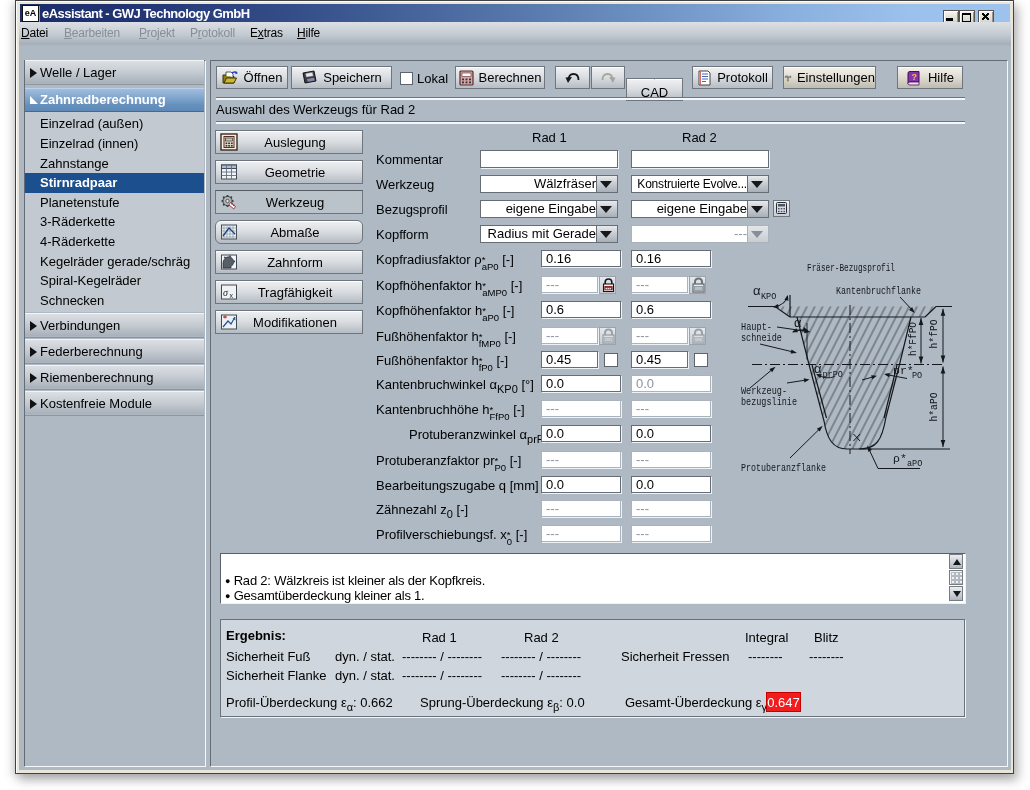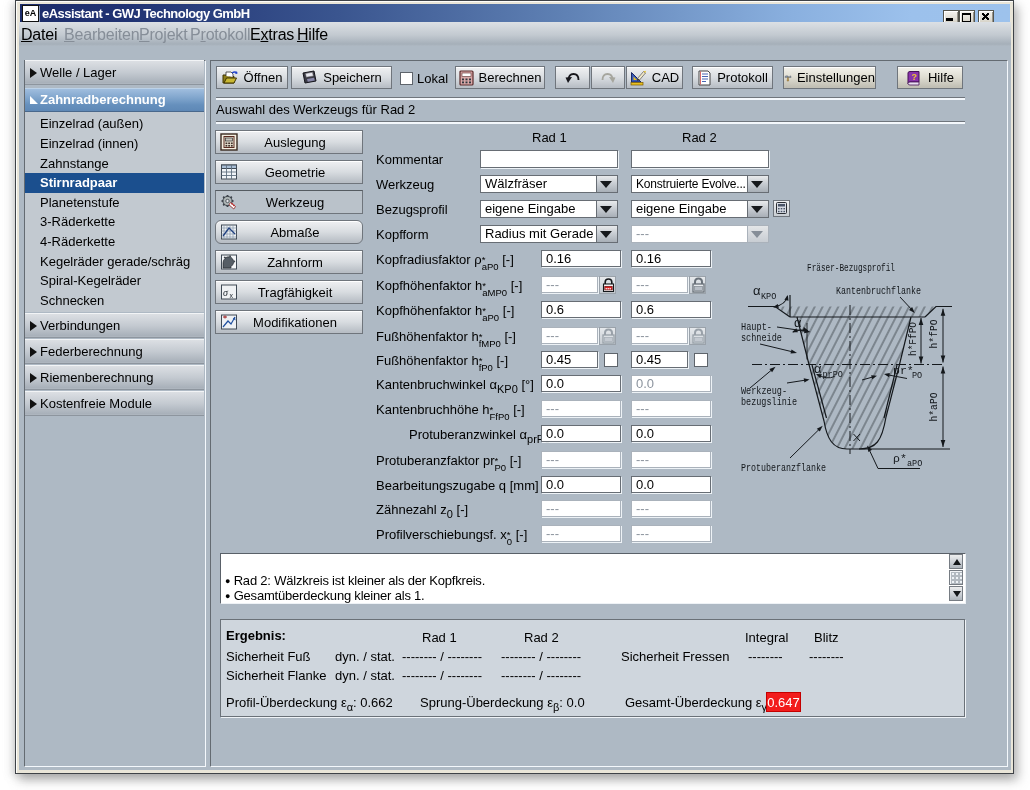--- a/index.html
+++ b/index.html
@@ -14,21 +14,21 @@
  box-shadow:1px 1px 0 #8899bb;font-size:9px;font-weight:bold;color:#000;text-align:center;line-height:14px;}
 .wbtn{position:absolute;top:6px;width:14px;height:13px;background:linear-gradient(#F6F4F0,#D2CEC2);
  border:1px solid #55554E;box-shadow:inset 1px 1px 0 #FFFFFF, inset -1px -1px 0 #98948A;}
 .wbtn:after{content:"";position:absolute;}
 #wmin:after{left:2px;top:7px;width:7px;height:3px;background:#000;}
 #wmax:after{left:2px;top:2px;width:7px;height:6px;border:1.5px solid #000;border-top-width:2px;}
 #wcls:after{left:2.5px;top:2px;width:7px;height:7px;background:
  linear-gradient(45deg,transparent 42%,#000 42%,#000 58%,transparent 58%),
  linear-gradient(-45deg,transparent 42%,#000 42%,#000 58%,transparent 58%);}
 #menubar{left:19px;top:22px;width:992px;height:24px;background:linear-gradient(#DCE0E4,#C2C9D0 55%,#A5AFB9 92%,#AFB9C3);
- font-size:16px;color:#000;letter-spacing:-0.2px;}
+ font-size:12px;color:#000;letter-spacing:-0.2px;}
 #menubar span{position:absolute;top:4px;}
 #menubar .dis{color:#868E98;}
 #content{left:19px;top:46px;width:992px;height:724px;background:#AEB9C4;}
 
 .panel{border-top:1px solid #646B72;border-left:1px solid #646B72;border-bottom:1px solid #F4F8FC;border-right:1px solid #F4F8FC;background:#AEB9C4;}
 
 .hdr{position:absolute;left:25px;width:179px;height:25px;background:linear-gradient(#DEE1E5,#C4CAD1 50%,#A9B1BA 90%,#B3BBC4);
  font-size:13px;color:#000;line-height:25px;box-shadow:inset 0 -1px 0 #8D959E, inset 0 1px 0 #F2F4F6;}
 .hdr .tri{position:absolute;left:5px;top:8px;width:0;height:0;border-left:7px solid #111;border-top:5px solid transparent;border-bottom:5px solid transparent;}
 .hdr .lbl{position:absolute;left:15px;top:0;}
@@ -52,21 +52,21 @@
 .sb .ic{margin-left:4px;width:18px;height:18px;}
 .sb .tx{flex:1;text-align:center;margin-right:10px;}
 .sbp{background:#BAC2CA;box-shadow:none;border:1px solid #6F757C;border-top-color:#555B61;}
 
 .flabel{position:absolute;left:376px;font-size:13px;color:#000;white-space:nowrap;}
 .in{position:absolute;border:1px solid #676D74;background:#fff;font-size:13px;color:#000;line-height:15px;padding-left:4px;box-sizing:border-box;box-shadow:1px 1px 0 rgba(244,248,252,.9);}
 .ind{border:1px solid #AAB2BB;color:#8C949E;}
 .st{display:inline-block;vertical-align:-5.5px;line-height:7px;font-size:9.5px;text-align:left;}
 .sub{display:inline-block;vertical-align:-4px;font-size:11px;}
 
-.dd{position:absolute;border:1px solid #676D74;background:#fff;font-size:13px;color:#000;box-sizing:border-box;}
+.dd{position:absolute;border:1px solid #676D74;background:#fff;font-size:13px;color:#000;box-sizing:border-box;text-align:right;}
 .dd .tx{position:absolute;left:4px;top:0;right:21px;line-height:16px;white-space:nowrap;overflow:hidden;}
 .dd .ar{position:absolute;right:0;top:0;bottom:0;width:20px;border-left:1px solid #676D74;
  background:linear-gradient(#E8EAEC,#C6CBD1 50%,#A8AFB7);}
 .dd .ar:after{content:"";position:absolute;left:3px;top:5px;border-top:7px solid #16191c;border-left:6.5px solid transparent;border-right:6.5px solid transparent;}
 .dddis{border-color:#AAB2BB;color:#8C949E;}
 .dddis .ar{border-left-color:#AAB2BB;background:linear-gradient(#E4E6E8,#C8CDD3);}
 .dddis .ar:after{border-top-color:#868E98;}
 
 #msgbox{left:220px;top:553px;width:744px;height:49px;background:#fff;border-top:1px solid #596068;border-left:1px solid #596068;border-bottom:1px solid #Eef2f6;border-right:1px solid #eef2f6;font-size:13px;color:#000;letter-spacing:-0.2px;}
 #msgbox .ln{position:absolute;left:4px;white-space:nowrap;}
@@ -182,21 +182,21 @@
       <path d="M4.5 9 Q4.5 3 9.5 3 Q14.5 3 14.5 9" fill="none" stroke="#17171c" stroke-width="1.8"></path>
       <path d="M1.5 6.5 L8 6 L4 12 Z" fill="#17171c"></path>
     </svg>
   </div>
 <div class="ab tb" style="left:591px;top:66px;width:34px;">
 <svg width="17" height="13" viewBox="0 0 17 13">
       <path d="M2.5 9 Q2.5 3 7.5 3 Q12.5 3 12.5 9" fill="none" stroke="#A6A69E" stroke-width="1.8"></path>
       <path d="M15.5 6.5 L9 6 L13 12 Z" fill="#A6A69E"></path>
     </svg>
   </div>
-<div class="ab tb" style="left:626px;top:66px;width:57px;">
+<div class="ab tb" style="left:626px;top:78px;width:57px;flex-direction:column;">
 <svg width="17" height="16" viewBox="0 0 17 16">
       <path d="M1.5 12 L1.5 2.5 L11 12 Z" fill="#3858B8" stroke="#1A2A66" stroke-width="1"></path>
       <path d="M3.5 10 L3.5 6.5 L7 10 Z" fill="#E8C020"></path>
       <rect x="1" y="12.5" width="12" height="2.5" fill="#E8C020" stroke="#7a5800" stroke-width="0.7"></rect>
       <path d="M7.5 8.5 L13.5 1.5 L15.5 3 L9.5 10 Z" fill="#F0E8C8" stroke="#555" stroke-width="0.7"></path>
       <path d="M13.5 1.5 L15.8 0.8 L15.5 3 Z" fill="#E8C020"></path>
       <path d="M7.5 8.5 L7 11 L9.5 10 Z" fill="#333"></path>
     </svg>
 <span>CAD</span>
   </div>

